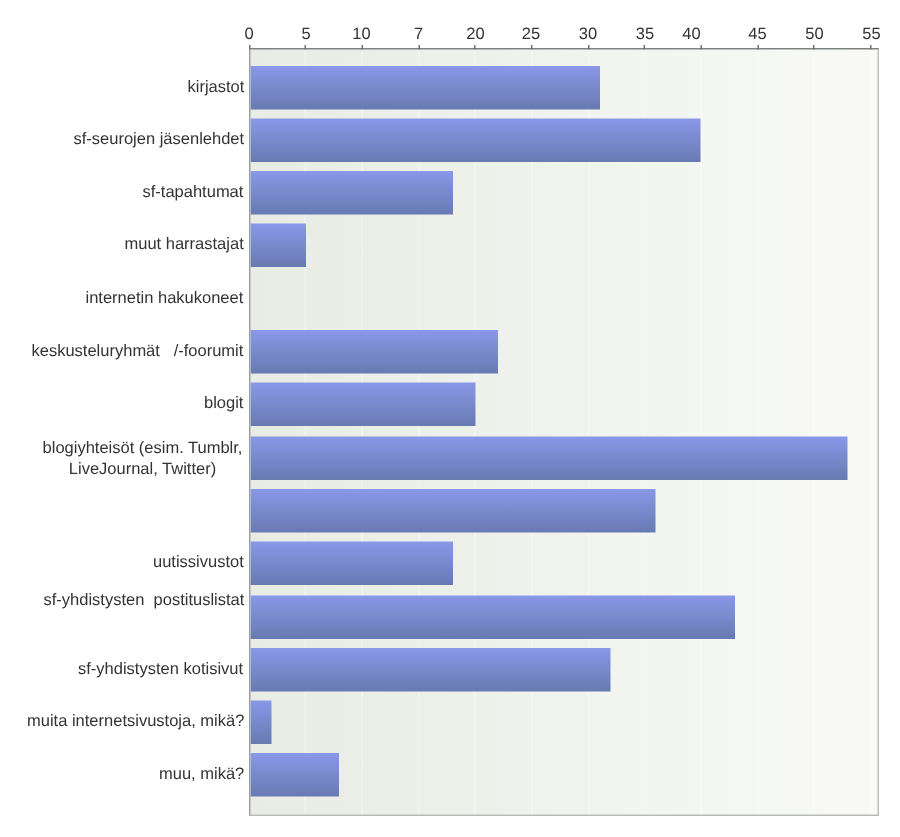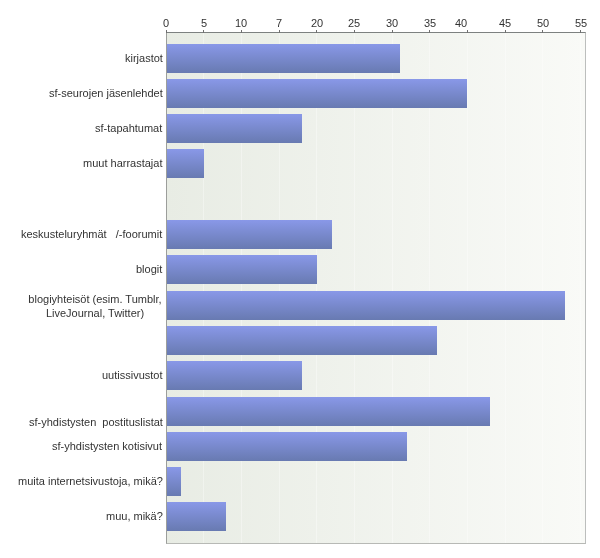--- a/index.html
+++ b/index.html
@@ -88,21 +88,22 @@
     <div class="axis-tick" style="left: 504.636px; top: 29.5px;"></div>
     <div class="axis-tick-label" style="left: 485.136px;">45</div>
     <div class="axis-tick" style="left: 542.318px; top: 29.5px;"></div>
     <div class="axis-tick-label" style="left: 522.818px;">50</div>
     <div class="axis-tick" style="left: 580px; top: 29.5px;"></div>
     <div class="axis-tick-label" style="left: 560.5px;">55</div>
     <div class="category-label align-right" style="top: 42.5px; height: 29px; right: 437.5px;">kirjastot</div>
     <div class="category-label align-right" style="top: 77.8px; height: 29px; right: 437.5px;">sf-seurojen jäsenlehdet</div>
     <div class="category-label align-right" style="top: 113.1px; height: 29px; right: 437.5px;">sf-tapahtumat</div>
     <div class="category-label align-right" style="top: 148.4px; height: 29px; right: 437.5px;">muut harrastajat</div>
+    <div class="category-label align-right" style="top: 183.7px; height: 29px; right: 437.5px;">internetin hakukoneet</div>
     <div class="category-label align-right" style="top: 219px; height: 29px; right: 437.5px;">keskusteluryhmät   /-foorumit</div>
     <div class="category-label align-right" style="top: 254.3px; height: 29px; right: 437.5px;">blogit</div>
     <div class="category-label align-center" style="top: 290.6px; height: 29px; left: 26.5px; width: 136px;">blogiyhteisöt (esim. Tumblr, LiveJournal, Twitter)</div>
     <div class="category-label align-right" style="top: 360.2px; height: 29px; right: 437.5px;">uutissivustot</div>
-    <div class="category-label align-right" style="top: 407px; height: 29px; right: 437.5px;">sf-yhdistysten  postituslistat</div>
+    <div class="category-label align-right" style="top: 385px; height: 29px; right: 437.5px;">sf-yhdistysten  postituslistat</div>
     <div class="category-label align-right" style="top: 430.8px; height: 29px; right: 437.5px;">sf-yhdistysten kotisivut</div>
     <div class="category-label align-right" style="top: 466.1px; height: 29px; right: 437.5px;">muita internetsivustoja, mikä?</div>
     <div class="category-label align-right" style="top: 501.4px; height: 29px; right: 437.5px;">muu, mikä?</div>
   </div>
 
 </body></html>

